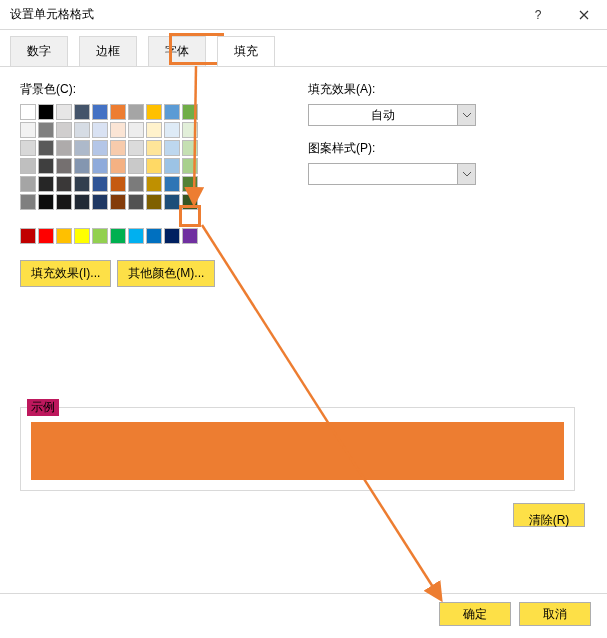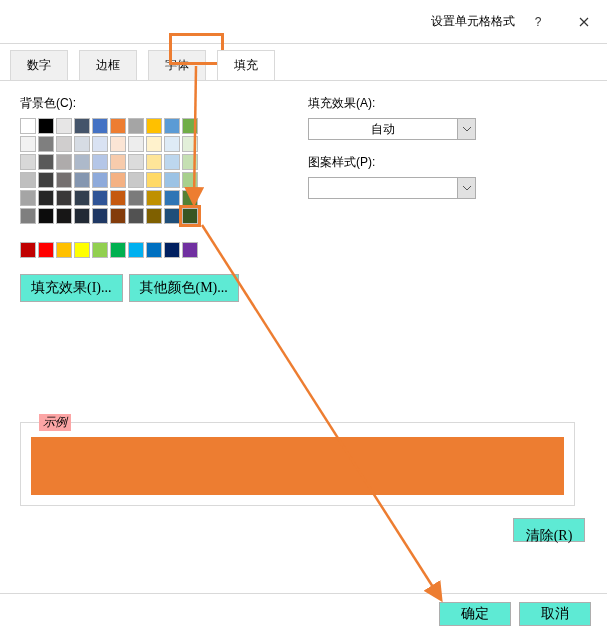--- a/index.html
+++ b/index.html
@@ -8,27 +8,26 @@
     font-family: "Microsoft YaHei", "Segoe UI", sans-serif;
     font-size: 12px;
     background: #fff;
     width: 607px;
     height: 638px;
     overflow: hidden;
     position: relative;
   }
   
   .titlebar {
-    height: 44px;
+    height: 30px;
     border-bottom: 1px solid #d9d9d9;
     display: flex;
     align-items: center;
     padding: 0 0 0 10px;
     background: #fff;
-    text-align: right;
   }
   .titlebar .title { flex: 1; }
   .titlebar .btn {
     width: 46px;
     height: 30px;
     display: flex;
     align-items: center;
     justify-content: center;
     color: #333;
   }
@@ -99,25 +98,25 @@
   }
   .swatch-highlight {
     position: absolute;
     border: 3px solid #ed7d31;
     pointer-events: none;
   }
 
   
   .btn-normal {
     border: 1px solid #adadad;
-    background: #5eead4;
+    background: #fde047;
     padding: 4px 10px;
     cursor: pointer;
-    font-family: Liberation Serif, serif;
-    font-size: 14px;
+    font-family: Liberation Sans, sans-serif;
+    font-size: 12px;
   }
   .fill-btns { display: flex; gap: 6px; margin-top: 16px; }
 
   
   .select-wrap {
     width: 168px;
     height: 22px;
     border: 1px solid #adadad;
     display: flex;
     align-items: center;
@@ -143,24 +142,23 @@
   .sample-field {
     margin-top: 120px;
     border: 1px solid #d9d9d9;
     padding: 14px 10px 10px 10px;
     position: relative;
     width: 555px;
   }
   .sample-legend {
     position: absolute;
     top: -9px;
-    left: 18px;
-    background: #fca5a5;
+    left: 6px;
+    background: #be185d;
     padding: 0 4px;
-    font-style: italic;
   }
   .sample-swatch {
     width: 100%;
     height: 58px;
     background: #ed7d31;
   }
 
   .clear-row {
     display: flex;
     justify-content: flex-end;

